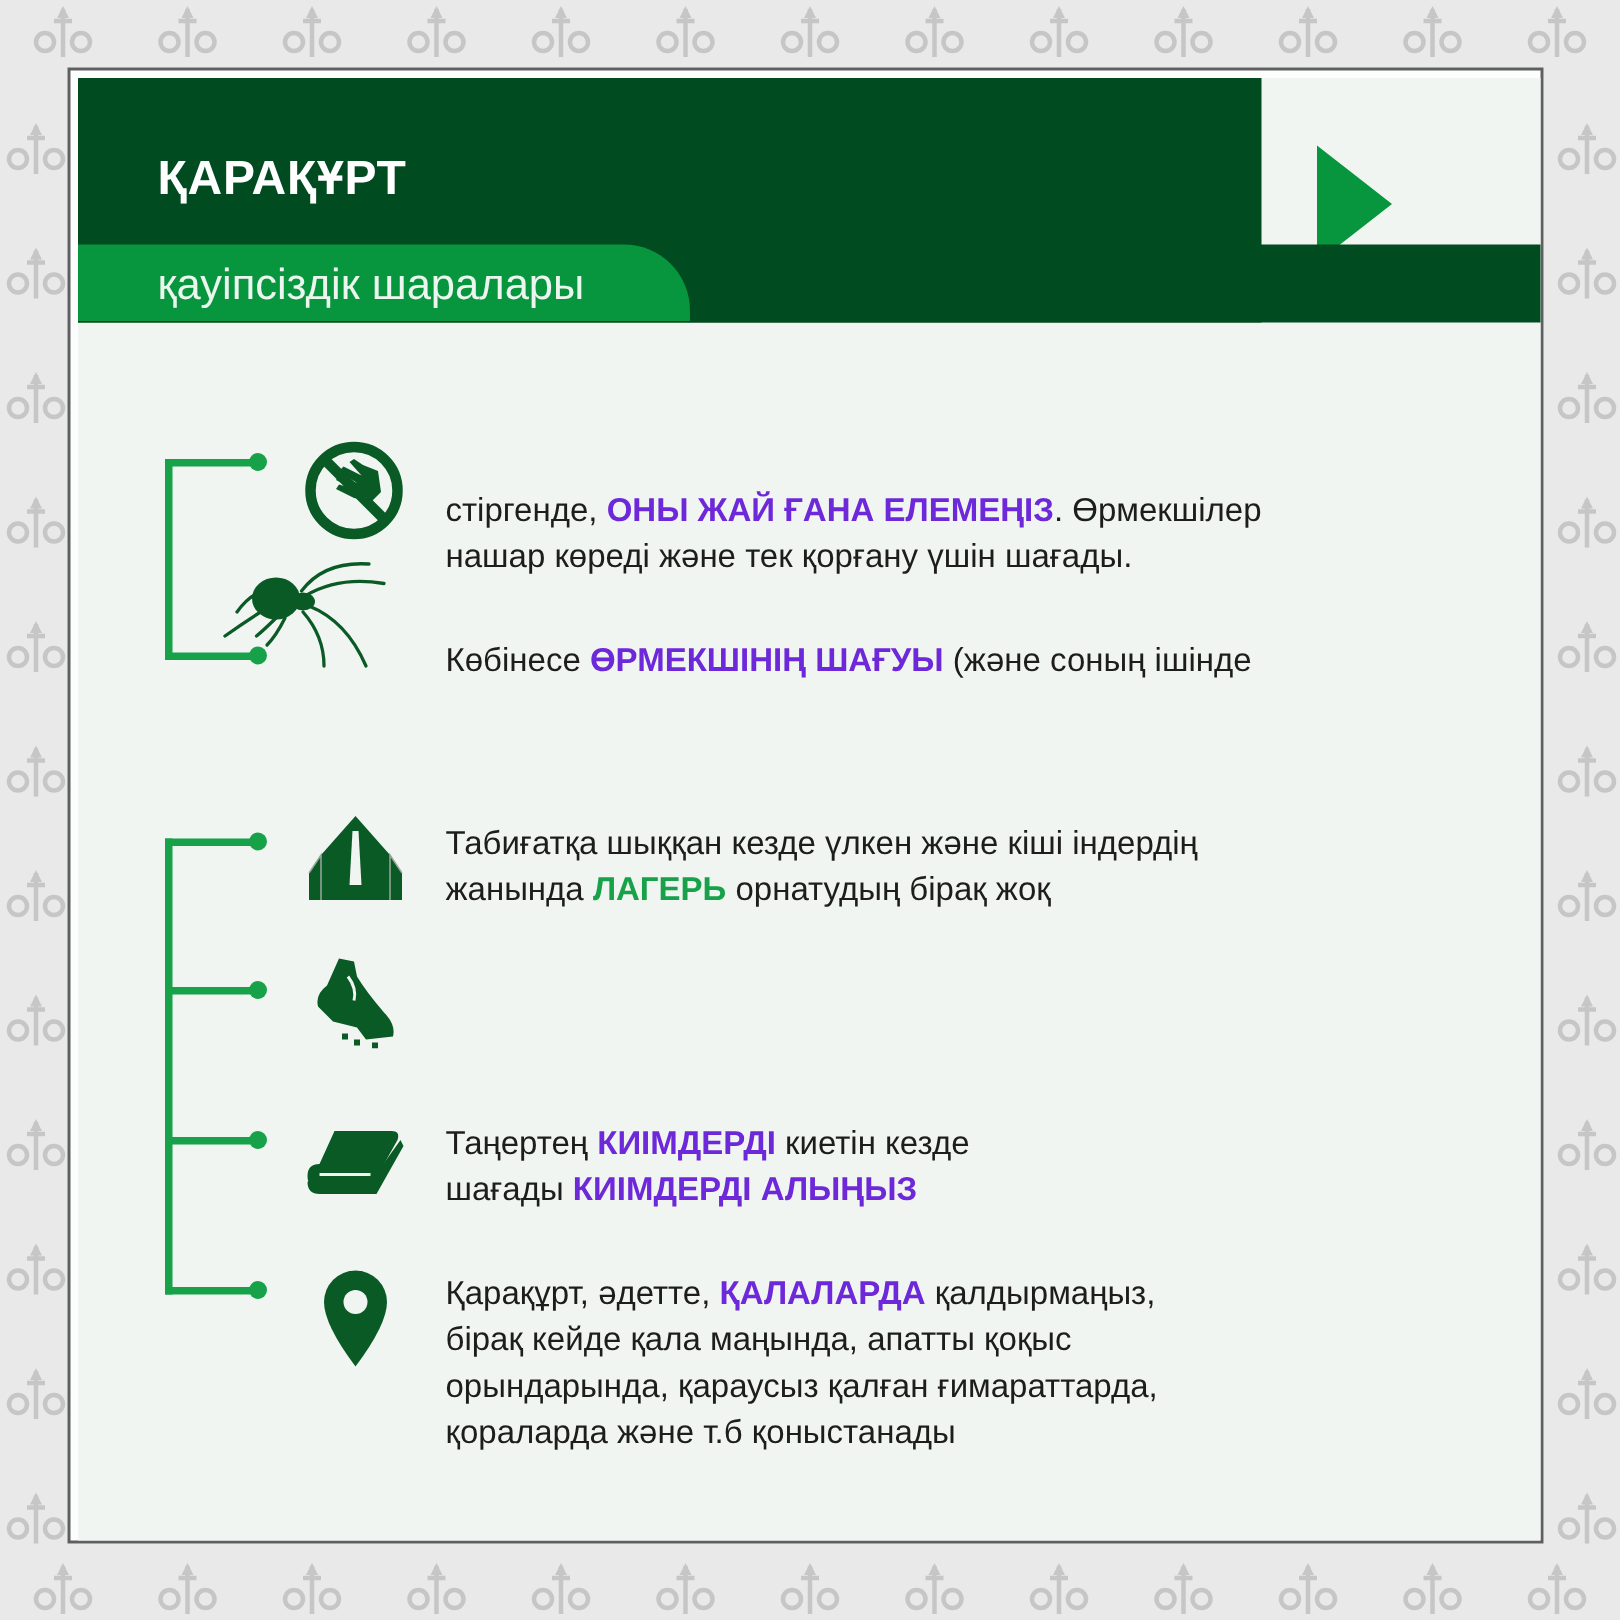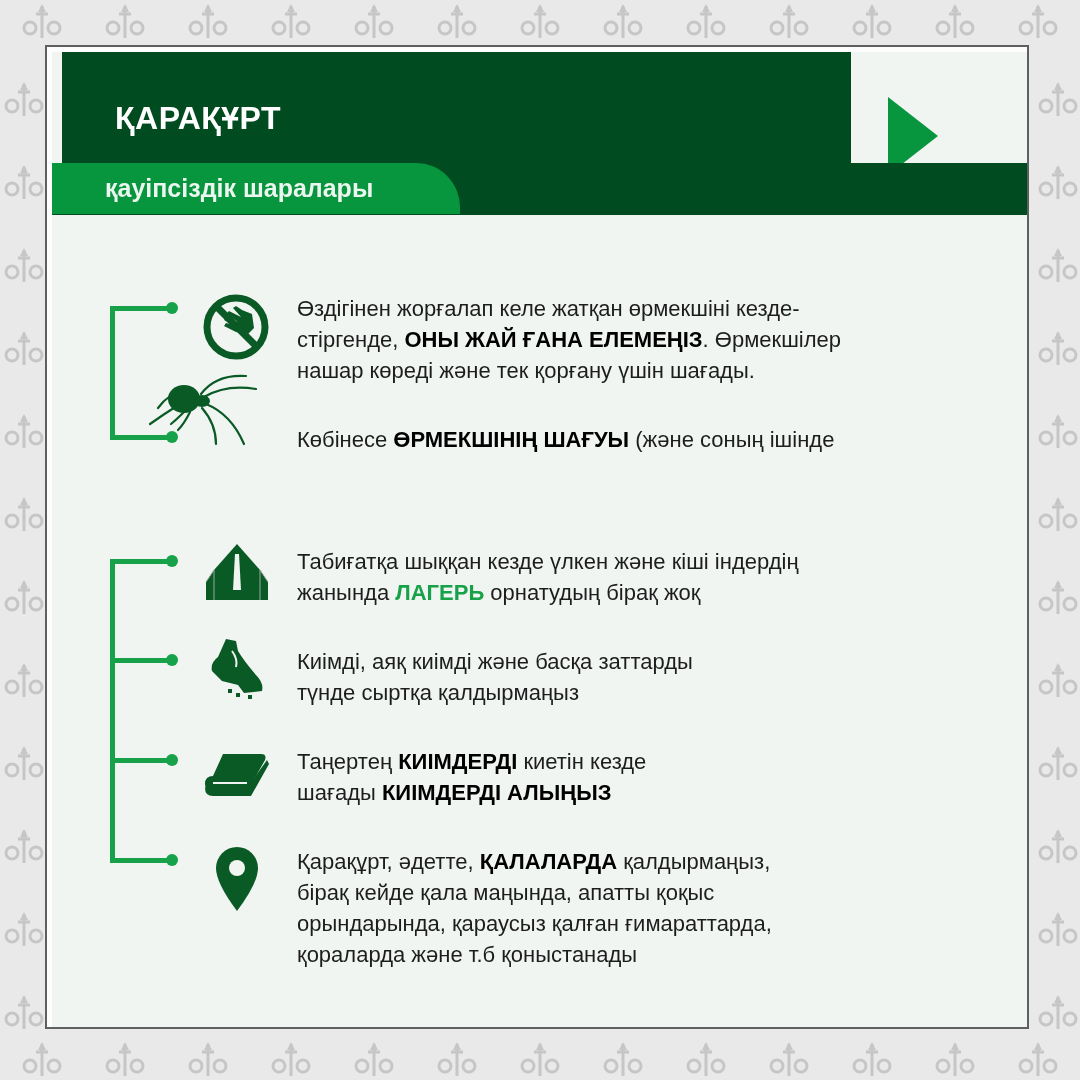--- a/index.html
+++ b/index.html
@@ -15,50 +15,49 @@
     position:absolute; left:45px; top:45px; width:984px; height:984px;
     border:2px solid #5d5f61; background:#fdfdfd; box-sizing:border-box;
   }
   .card {
     position:absolute; left:52px; top:52px; width:975px; height:975px;
     background:#f1f5f2;
   }
   .header {
     position:absolute; left:0; top:0; width:789px; height:163px;
     background:#004b1f;
-    margin-left:10px;
   }
   .header-band {
     position:absolute; left:0; top:111px; width:975px; height:52px; background:#004b1f;
   }
   .title {
     position:absolute; left:53px; top:48px; color:#ffffff;
     font-size:32px; font-weight:bold; letter-spacing:0.5px;
   }
   .subtitle-pill {
     position:absolute; left:0; top:111px; width:408px; height:51px;
     background:#07953e; border-top-right-radius:44px;
   }
   .subtitle {
-    position:absolute; left:53px; top:11px; color:#eaf6ee; font-size:25px;font-weight:bold;
+    position:absolute; left:53px; top:11px; color:#eaf6ee; font-size:29px;
   }
   .play-icon {
     position:absolute; left:826px; top:45px; width:0; height:0;
     border-top:39px solid transparent; border-bottom:39px solid transparent;
     border-left:50px solid #07953e;
   }
 
   .bracket { position:absolute; background:#17a24a; }
   .dot { position:absolute; width:12px; height:12px; border-radius:50%; background:#17a24a; }
 
   .icon { position:absolute; }
   .text {
     position:absolute; left:245px; color:#1d1d1d; font-size:22px; line-height:31px;
   }
-  .text b { font-weight:bold; color:#000000; }
+  .text b { font-weight:bold; color:#6d28d9; }
   .text b.green { color:#17a24a; }
 </style>
 </head>
 <body>
 
 <div class="ornament-layer" id="ornaments">
     <div class="orn" style="left: 20px; top: 2px;"><svg width="44" height="40" viewBox="0 0 44 40">
         <g fill="none" stroke="#c6c6c6" stroke-width="3">
           <circle cx="10" cy="26" r="6"></circle>
           <circle cx="34" cy="26" r="6"></circle>
@@ -534,38 +533,34 @@
     <path d="M8 30 Q6 34 10 36 L44 36 L64 8 L66 12 L48 44 L10 44 Q2 44 2 36" fill="#0a5a26"></path>
     <path d="M10 31 L44 31" stroke="#f1f5f2" stroke-width="2"></path>
   </svg>
 
   <svg class="icon" style="left:162px; top:793px;" width="46" height="68" viewBox="0 0 46 68">
     <path d="M23 2 A21 21 0 0 1 44 23 Q44 38 23 66 Q2 38 2 23 A21 21 0 0 1 23 2 Z" fill="#0a5a26"></path>
     <circle cx="23" cy="23" r="8" fill="#f1f5f2"></circle>
   </svg>
 
   <div class="text" style="top:241px;">
-    <span>Өздігінен жорғалап келе жатқан өрмекшіні кезде-</span><br>
+    <br>
     <span>стіргенде, </span><b>ОНЫ ЖАЙ ҒАНА ЕЛЕМЕҢІЗ</b><span>. Өрмекшілер</span><br>
     <span>нашар көреді және тек қорғану үшін шағады.</span>
   </div>
 
   <div class="text" style="top:372px;">
     <span>Көбінесе </span><b>ӨРМЕКШІНІҢ ШАҒУЫ</b><span> (және соның ішінде</span><br>
   </div>
 
   <div class="text" style="top:494px;">
     <span>Табиғатқа шыққан кезде үлкен және кіші індердің</span><br>
     <span>жанында </span><b class="green">ЛАГЕРЬ</b><span> орнатудың бірақ жоқ</span>
   </div>
 
-  <div class="text" style="top:594px;">
-    <span>Киімді, аяқ киімді және басқа заттарды</span><br>
-    <span>түнде сыртқа қалдырмаңыз</span>
-  </div>
 
   <div class="text" style="top:694px;">
     <span>Таңертең </span><b>КИІМДЕРДІ</b><span> киетін кезде</span><br>
     <span>шағады </span><b>КИІМДЕРДІ АЛЫҢЫЗ</b>
   </div>
 
   <div class="text" style="top:794px;">
     <span>Қарақұрт, әдетте, </span><b>ҚАЛАЛАРДА</b><span> қалдырмаңыз,</span><br>
     <span>бірақ кейде қала маңында, апатты қоқыс</span><br>
     <span>орындарында, қараусыз қалған ғимараттарда,</span><br>

